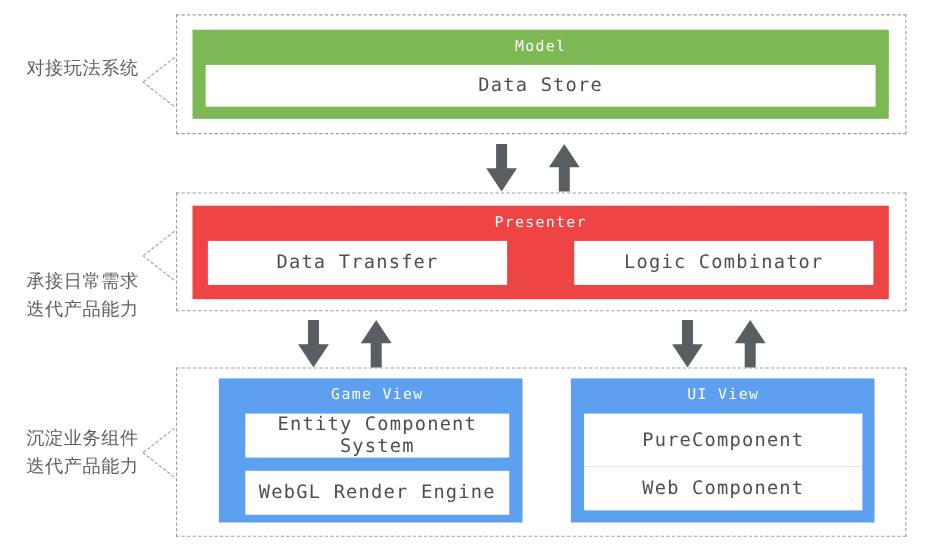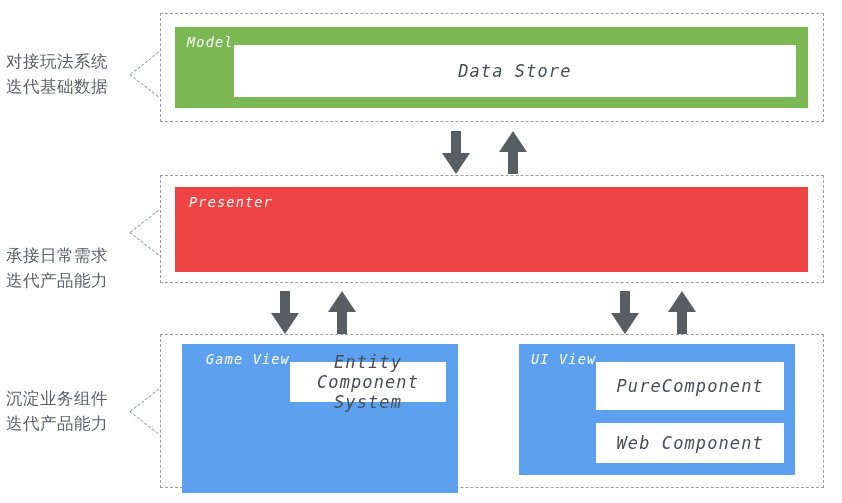--- a/index.html
+++ b/index.html
@@ -15,21 +15,21 @@
   }
   #diagram {
     position: relative;
     width: 842px;
     height: 503px;
   }
 
   
   .side-label {
     position: absolute;
-    left: 6px;
+    left: 24px;
     width: 128px;
     text-align: left;
     color: #5a5f66;
     font-family: "DejaVu Sans", "Liberation Sans", sans-serif;
     font-size: 16.5px;
     line-height: 25px;
     letter-spacing: 0.5px;
     white-space: nowrap;
   }
   .side-label .ln { display: block; }
@@ -57,23 +57,22 @@
     border: 1.4px dashed #9aa0a6;
     box-sizing: border-box;
     background: transparent;
   }
 
   
   .panel {
     position: absolute;
     box-sizing: border-box;
     display: flex;
-    flex-direction: row;
+    flex-direction: column;
     align-items: stretch;
-    font-style: italic;
   }
   .panel-title {
     color: #ffffff;
     font-size: 13.5px;
     letter-spacing: 1.2px;
     text-align: center;
     line-height: 1;
     flex: 0 0 auto;
   }
   .panel-body {
@@ -107,21 +106,20 @@
   }
   .arrow svg { display: block; }
 </style>
 </head>
 <body>
 
 <div id="diagram">
 
   <div class="side-label" style="top:49px;">
     <span class="ln">对接玩法系统</span>
-    <span class="ln">迭代基础数据</span>
   </div>
   <div class="connector" style="left:130px; top:45px;">
     <div class="seg up"></div>
     <div class="seg down"></div>
   </div>
 
   <div class="group" style="left:160px; top:13px; width:664px; height:109px;"></div>
 
   <div class="panel" style="left:175px; top:27px; width:633px; height:81px; background:#7cb955; padding:9px 12px 11px 12px;">
     <div class="panel-title">Model</div>
@@ -147,20 +145,24 @@
   </div>
   <div class="connector" style="left:130px; top:203px;">
     <div class="seg up"></div>
     <div class="seg down"></div>
   </div>
 
   <div class="group" style="left:160px; top:175px; width:664px; height:108px;"></div>
 
   <div class="panel" style="left:175px; top:187px; width:633px; height:85px; background:#ef4444; padding:9px 14px 13px 14px;">
     <div class="panel-title">Presenter</div>
+    <div class="panel-body" style="margin-top:9px;">
+      <div class="cell" style="width:272px;">Data Transfer</div>
+      <div class="cell" style="width:272px;">Logic Combinator</div>
+    </div>
   </div>
 
   <div class="arrow" style="left:270px; top:291px;">
     <svg width="30" height="44" viewBox="0 0 30 44" xmlns="http://www.w3.org/2000/svg" aria-hidden="true">
       <polygon points="10,0 20,0 20,22 29,22 15,43 1,22 10,22" fill="#595e63"></polygon>
     </svg>
   </div>
   <div class="arrow" style="left:327px; top:291px;">
     <svg width="30" height="44" viewBox="0 0 30 44" xmlns="http://www.w3.org/2000/svg" aria-hidden="true">
       <polygon points="15,0 29,21 20,21 20,43 10,43 10,21 1,21" fill="#595e63"></polygon>
@@ -182,24 +184,25 @@
     <span class="ln">沉淀业务组件</span>
     <span class="ln">迭代产品能力</span>
   </div>
   <div class="connector" style="left:130px; top:382px;">
     <div class="seg up"></div>
     <div class="seg down"></div>
   </div>
 
   <div class="group" style="left:160px; top:334px; width:664px; height:154px;"></div>
 
-  <div class="panel" style="left:182px; top:344px; width:276px; height:149px; background:#5da0f0; padding:9px 12px 12px 24px;">
+  <div class="panel" style="left:199px; top:344px; width:276px; height:131px; background:#5da0f0; padding:9px 12px 12px 24px;">
     <div class="panel-title">Game View</div>
     <div class="panel-body stacked" style="margin-top:9px;gap:12px;">
       <div class="cell" style="height:40px;">Entity Component System</div>
+      <div class="cell" style="height:40px;">WebGL Render Engine</div>
     </div>
   </div>
 
   <div class="panel" style="left:519px; top:344px; width:276px; height:131px; background:#5da0f0; padding:9px 11px 12px 12px;">
     <div class="panel-title">UI View</div>
     <div class="panel-body stacked" style="margin-top:9px;">
       <div class="cell" style="height:48px;">PureComponent</div>
       <div class="cell" style="height:40px;">Web Component</div>
     </div>
   </div>

